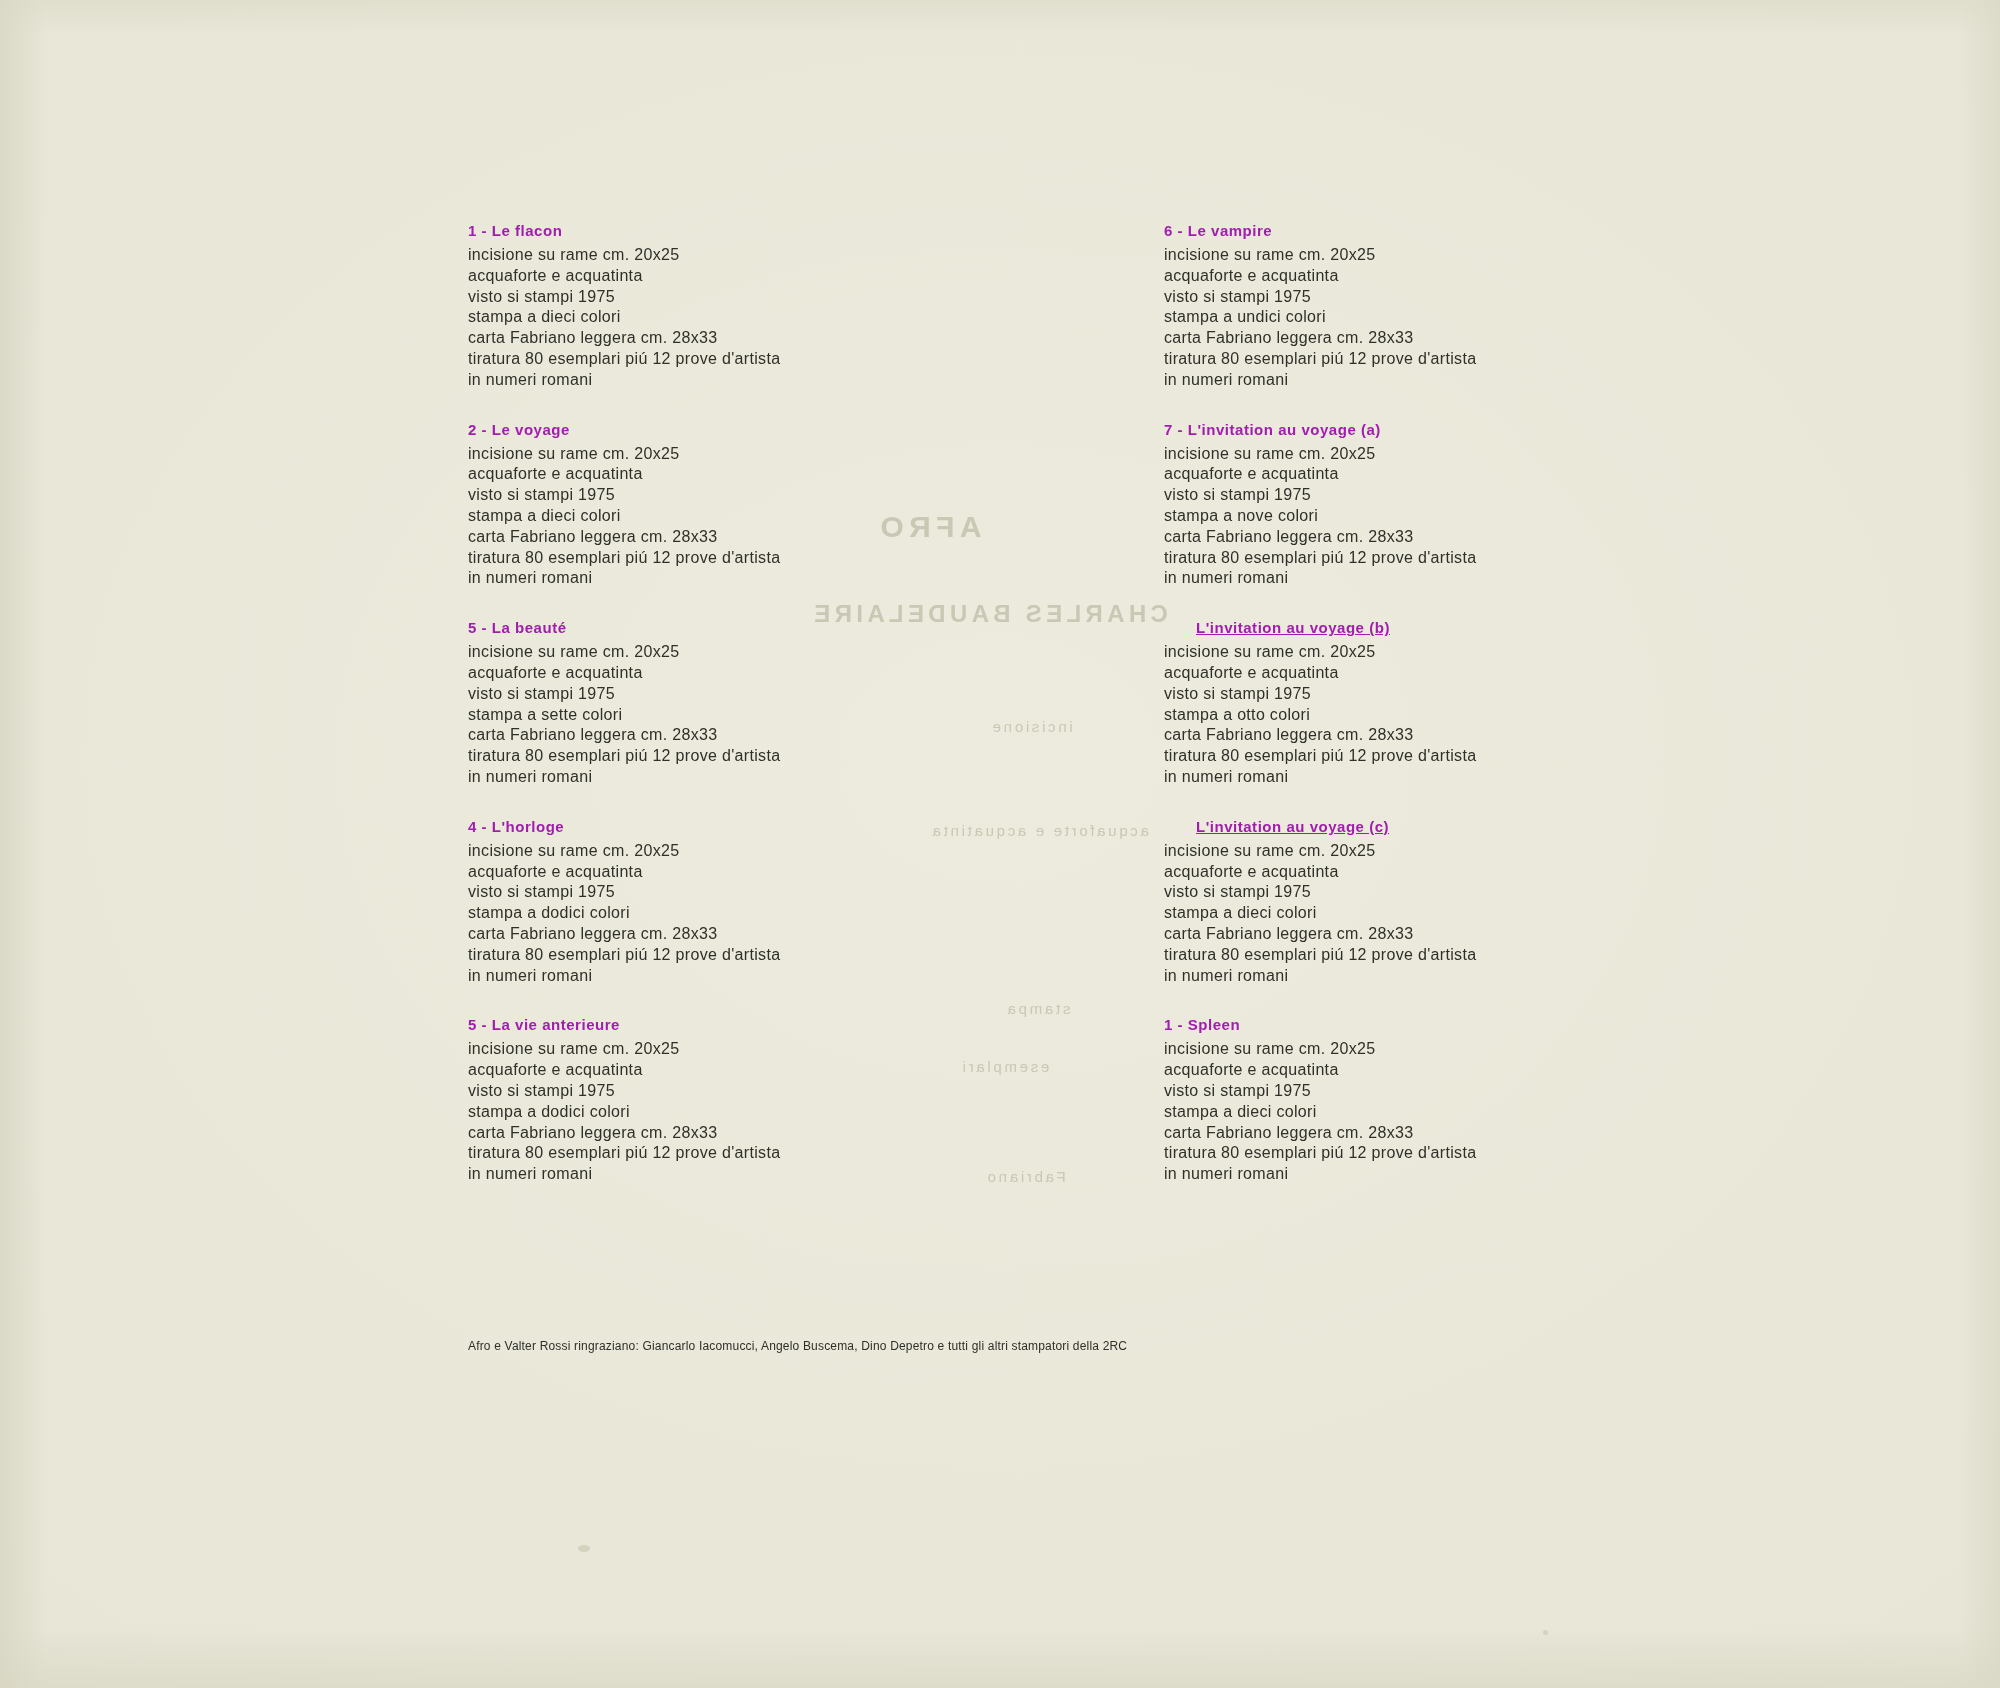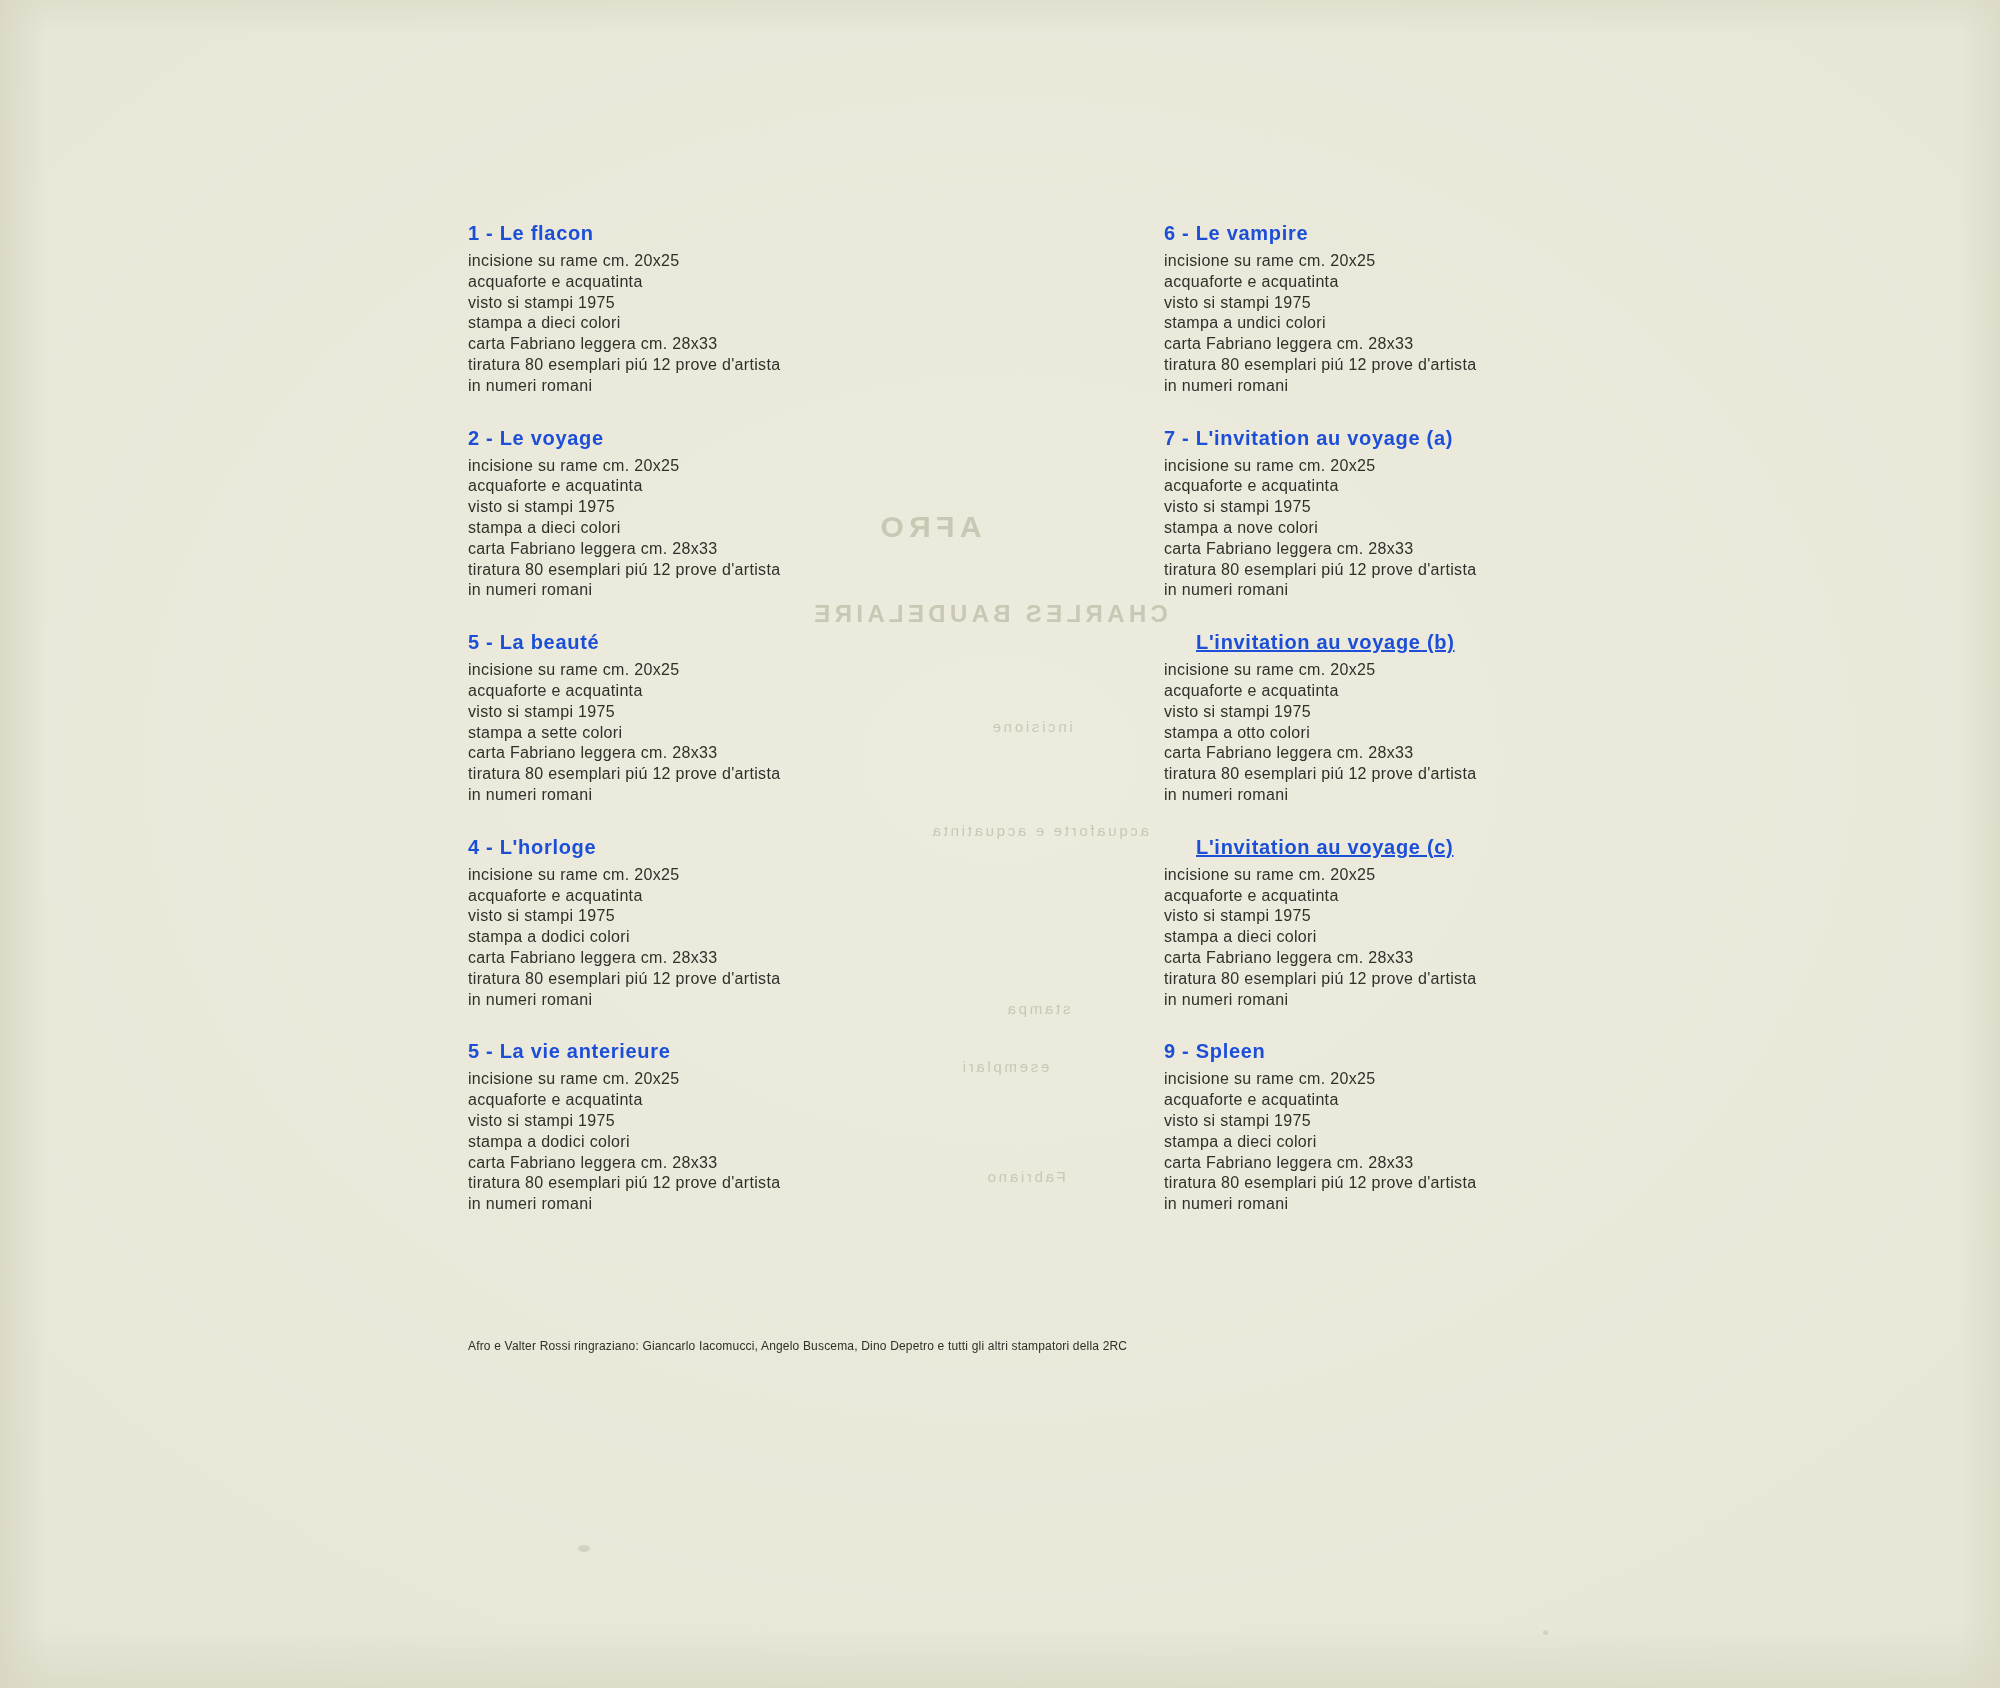--- a/index.html
+++ b/index.html
@@ -86,23 +86,23 @@
     position: absolute;
     top: 0;
   }
   .col-left { left: 468px; width: 420px; }
   .col-right { left: 1164px; width: 420px; }
 
   .entry {
     margin-bottom: 30px;
   }
   .entry-title {
-    font-size: 20px;
+    font-size: 15px;
     font-weight: bold;
-    color: #1d4ed8;
+    color: #a21caf;
     letter-spacing: .035em;
     margin: 0 0 6px 0;
     white-space: nowrap;
   }
   .entry-title.indented {
     padding-left: 32px;
     text-decoration: underline;
   }
   .entry-line {
     font-size: 16px;
@@ -251,21 +251,21 @@
           <div class="entry-title indented">L'invitation au voyage (c)</div>
           <div class="entry-line">incisione su rame cm. 20x25</div>
           <div class="entry-line">acquaforte e acquatinta</div>
           <div class="entry-line">visto si stampi 1975</div>
           <div class="entry-line">stampa a dieci colori</div>
           <div class="entry-line">carta Fabriano leggera cm. 28x33</div>
           <div class="entry-line">tiratura 80 esemplari piú 12 prove d'artista</div>
           <div class="entry-line">in numeri romani</div>
         </div>
         <div class="entry">
-          <div class="entry-title">9 - Spleen</div>
+          <div class="entry-title">1 - Spleen</div>
           <div class="entry-line">incisione su rame cm. 20x25</div>
           <div class="entry-line">acquaforte e acquatinta</div>
           <div class="entry-line">visto si stampi 1975</div>
           <div class="entry-line">stampa a dieci colori</div>
           <div class="entry-line">carta Fabriano leggera cm. 28x33</div>
           <div class="entry-line">tiratura 80 esemplari piú 12 prove d'artista</div>
           <div class="entry-line">in numeri romani</div>
         </div>
       </div>
   </div>

